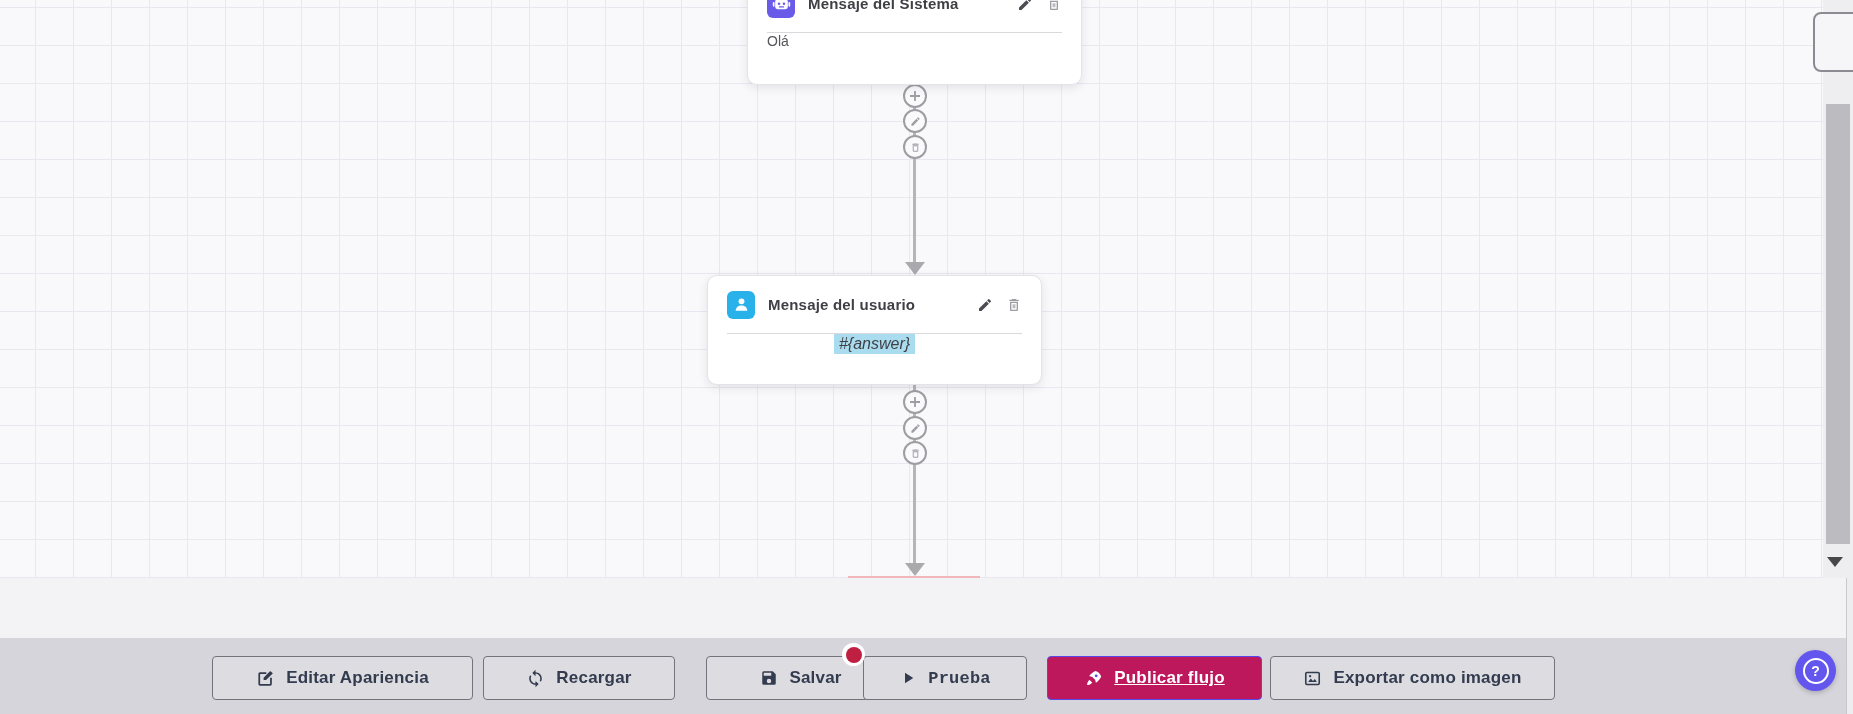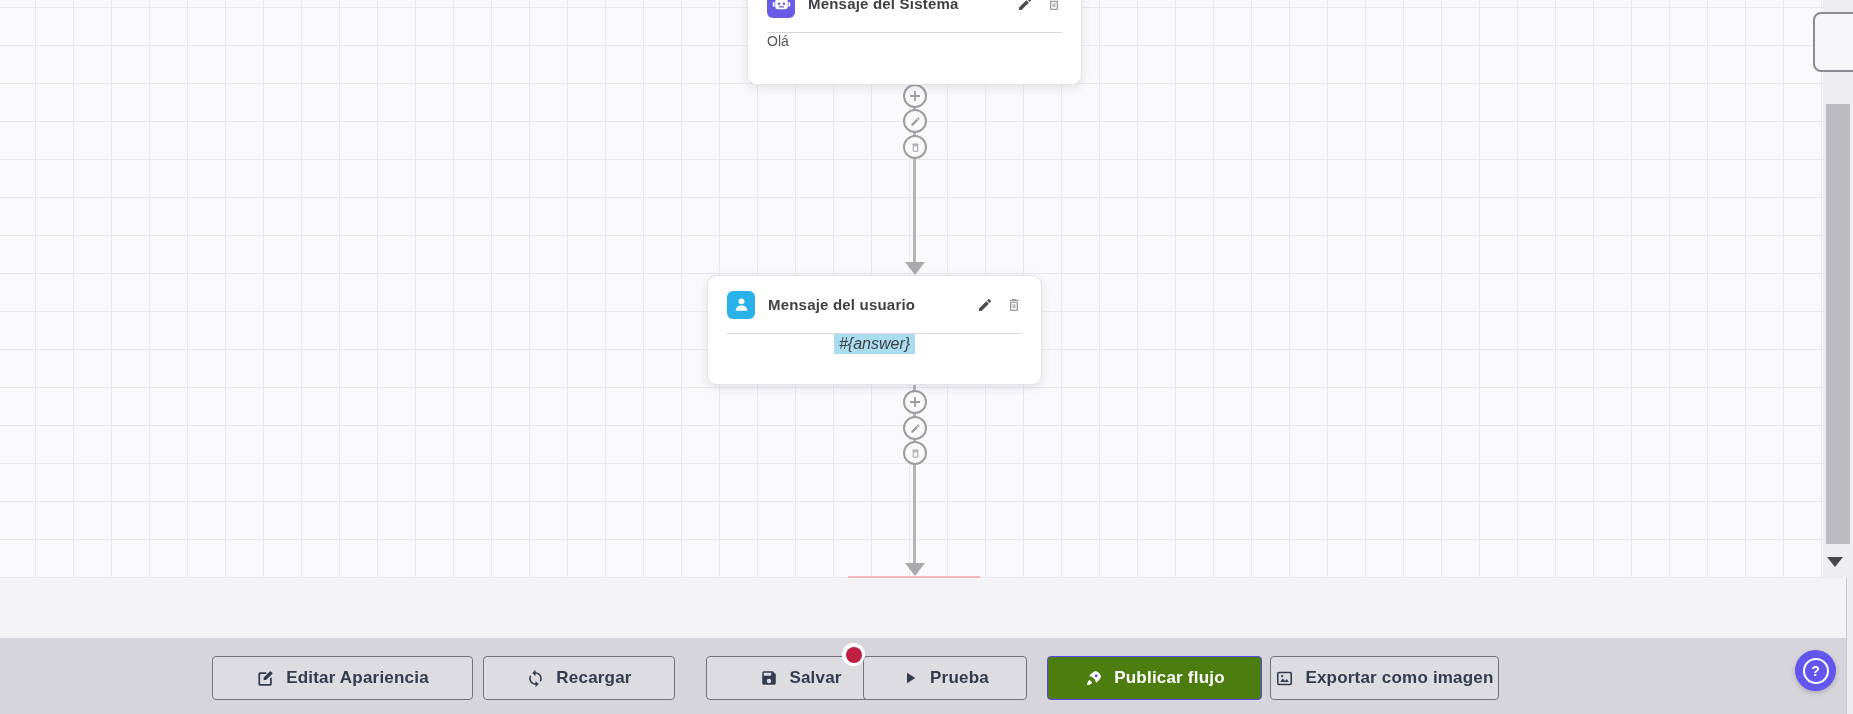--- a/index.html
+++ b/index.html
@@ -53,27 +53,27 @@
   .corner-box{position:absolute;left:1813px;top:12px;width:52px;height:60px;
     border:2px solid #8b8b93;border-radius:8px;background:#f6f6f8;box-sizing:border-box;}
   .br-strip{position:absolute;left:1846px;top:578px;width:7px;height:136px;
     background:#ededef;border-left:1px solid #c9c9cd;box-sizing:border-box;}
 
   
   .tb-btn{position:absolute;top:656px;height:44px;box-sizing:border-box;
     border:1px solid #73737b;border-radius:4px;background:#dcdce1;color:#333b4f;
     font-weight:bold;font-size:17px;font-family:inherit;display:flex;align-items:center;
     justify-content:center;gap:11px;cursor:pointer;padding:0;letter-spacing:.2px;}
-  .tb-btn.primary{background:#4d7c0f;border-color:#5847e9;color:#ffffff;}
+  .tb-btn.primary{background:#be185d;border-color:#5847e9;color:#ffffff;text-decoration:underline;}
   #btn-edit-appearance{left:212px;width:261px;}
   #btn-reload{left:483px;width:192px;text-align:center;}
   #btn-save{left:706px;width:168px;padding-left:22px;}
-  #btn-test{left:863px;width:164px;}
+  #btn-test{left:863px;width:164px;font-family:Liberation Mono, monospace;}
   #btn-publish{left:1047px;width:215px;}
-  #btn-export{left:1270px;width:229px;}
+  #btn-export{left:1270px;width:285px;}
 
   .badge-outer{position:absolute;left:842px;top:643px;width:23px;height:23px;border-radius:50%;
     background:#fff;display:flex;align-items:center;justify-content:center;z-index:5;}
   .badge-inner{width:16px;height:16px;border-radius:50%;background:#bf1f41;}
 
   .help-btn{position:absolute;left:1795px;top:650px;width:41px;height:41px;border-radius:50%;
     background:#6356ee;border:none;display:flex;align-items:center;justify-content:center;
     cursor:pointer;box-shadow:0 2px 5px rgba(0,0,0,.2);}
   .help-ring{width:22px;height:22px;border:2.5px solid #fff;border-radius:50%;
     display:flex;align-items:center;justify-content:center;color:#fff;font-weight:bold;

